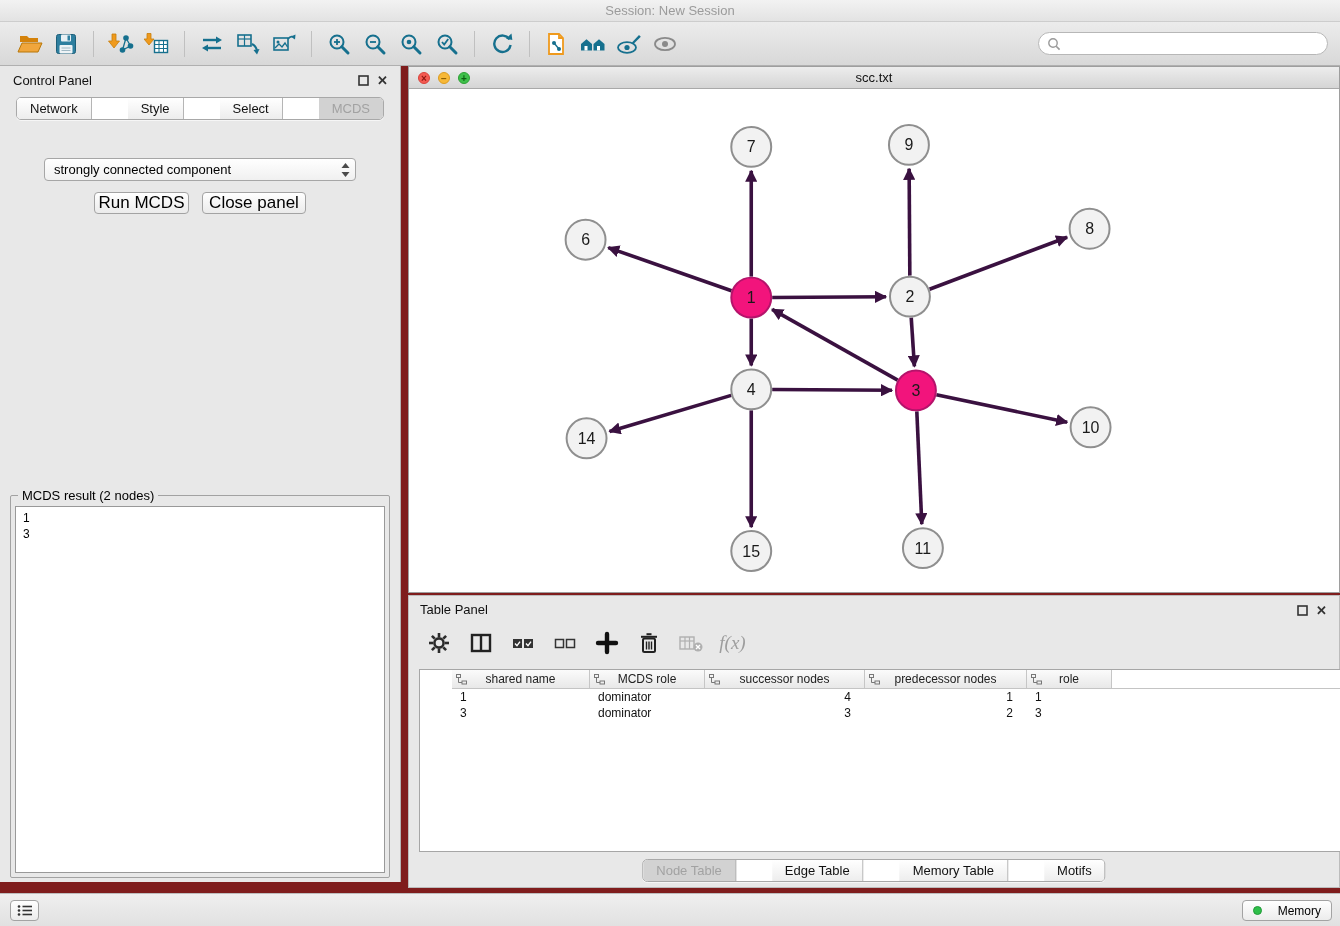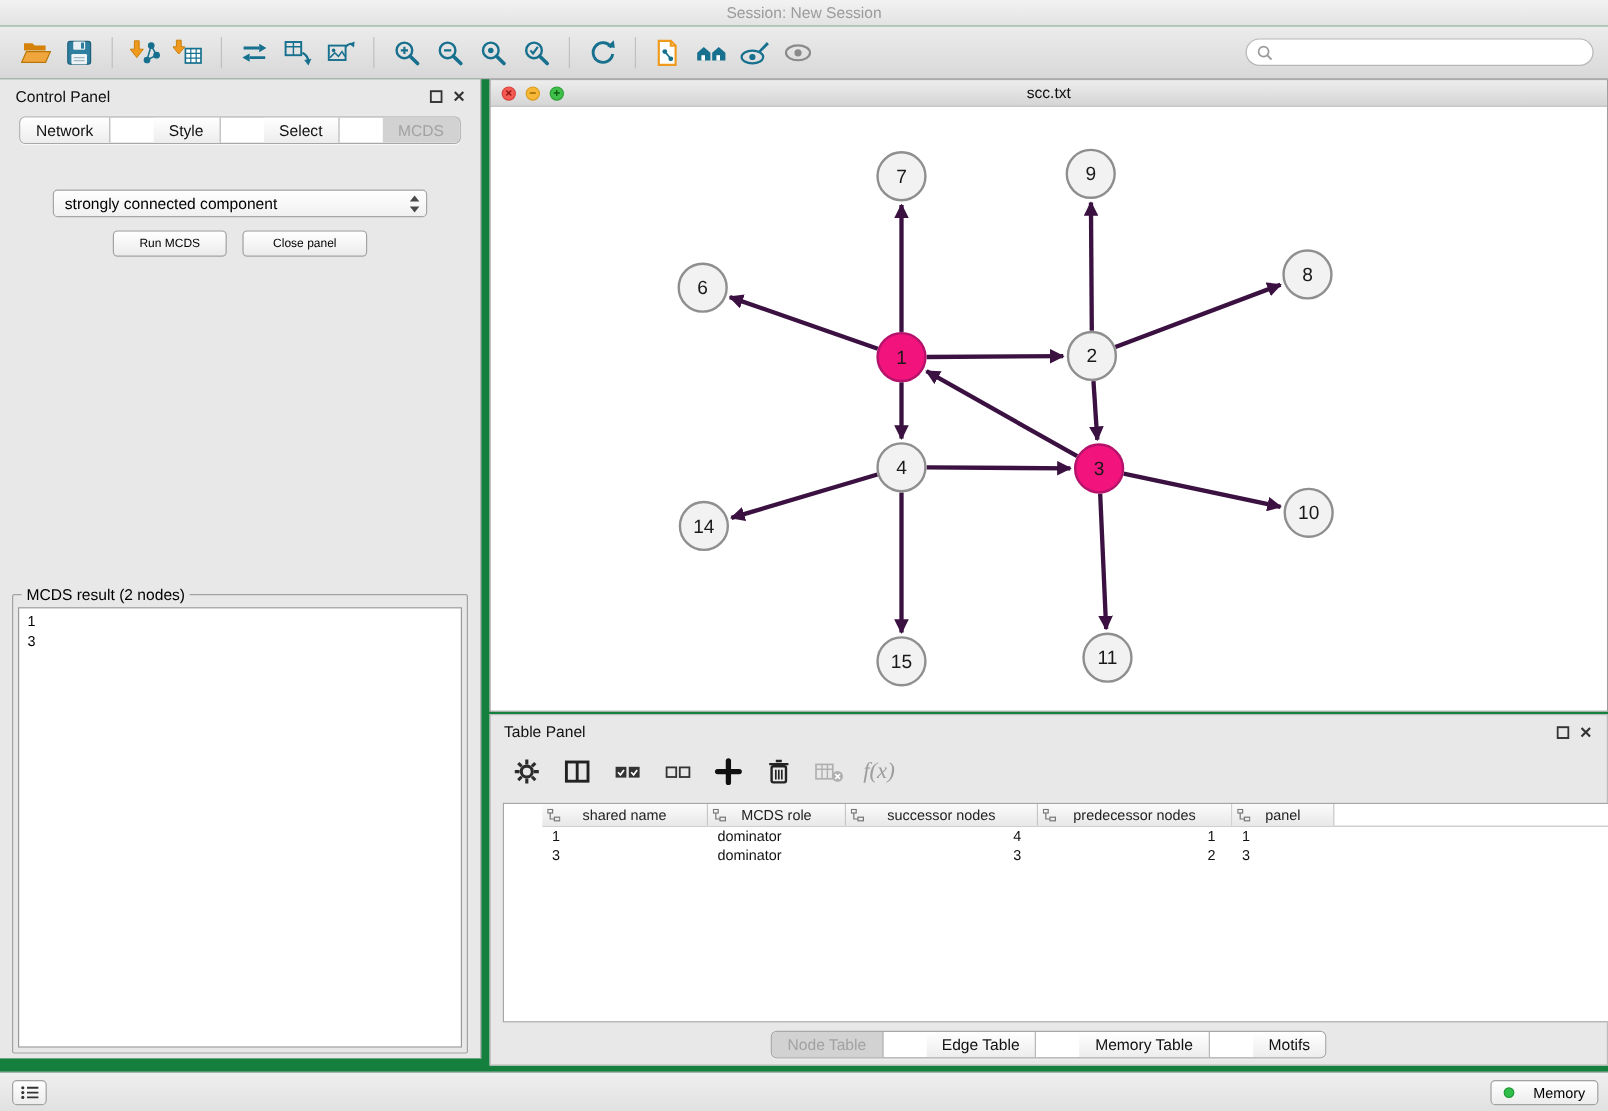--- a/index.html
+++ b/index.html
@@ -1,18 +1,18 @@
 <!DOCTYPE html>
 <html><head>
 <meta charset="utf-8">
 <style>
   * { margin:0; padding:0; box-sizing:border-box; }
   html,body { width:1340px; height:926px; }
   body { font-family:"Liberation Sans", sans-serif; background:#e2e2e2; overflow:hidden; }
-  #app { position:relative; width:1340px; height:926px; background:#15803d; overflow:hidden; }
+  #app { position:relative; width:1340px; height:926px; background:#7f1d1d; overflow:hidden; }
 
   
   .titlebar { position:absolute; top:0; left:0; width:100%; height:22px;
     background:linear-gradient(#f2f2f2,#e3e3e3); border-bottom:1px solid #cdcdcd;
     text-align:center; font-size:13px; line-height:22px; color:#9b9b9b; }
 
   
   .main-toolbar { position:absolute; top:22px; left:0; width:100%; height:44px;
     background:linear-gradient(#ececec,#d8d8d8); border-bottom:1px solid #b0b0b0;
     display:flex; align-items:center; padding:0 12px; }
@@ -40,21 +40,21 @@
   .seg-tab:last-child { border-right:none; }
   .seg-tab.active { background:#d2d2d2; color:#a2a2a2; }
   .cp-tabs { position:absolute; top:31px; left:50%; transform:translateX(-50%); }
 
   .opt-label { position:absolute; top:71px; left:0; width:100%; text-align:center; font-size:13px; color:#000; }
   .dropdown { position:absolute; top:92px; left:44px; width:312px; height:23px;
     background:linear-gradient(#ffffff,#f0f0f0); border:1px solid #a6a6a6; border-radius:4px;
     font-size:13px; display:flex; align-items:center; padding:0 4px 0 9px; color:#000; }
   .dd-text { flex:1; }
   .aqua-btn { position:absolute; top:126px; height:22px; background:linear-gradient(#ffffff,#ebebeb);
-    border:1px solid #a3a3a3; border-radius:4px; font-size:10px; font-family:inherit; color:#000;
+    border:1px solid #a3a3a3; border-radius:4px; font-size:17px; font-family:inherit; color:#000;
     display:flex; align-items:center; justify-content:center; }
   .run-btn { left:94px; width:95px; }
   .closep-btn { left:202px; width:104px; }
 
   .groupbox { position:absolute; left:10px; top:429px; width:380px; height:383px;
     border:1px solid #a2a2a2; border-radius:2px; }
   .groupbox-legend { position:absolute; top:-8px; left:7px; background:#e8e8e8; padding:0 4px;
     font-size:13px; color:#000; }
   .result-area { position:absolute; left:4px; right:4px; top:10px; bottom:4px; background:#fff;
     border:1px solid #999; font-size:12px; line-height:16px; padding:3px 7px; white-space:pre; color:#000; overflow:hidden; }
@@ -483,21 +483,21 @@
             <path d="M2.5 3.5 V8.5 h3.5" fill="none" stroke="#777"></path>
           </svg>
           <span>predecessor nodes</span>
         </div>
         <div class="th c4">
           <svg class="sort-icon" width="11" height="11" viewBox="0 0 11 11">
             <rect x="0.5" y="0.5" width="4" height="3" fill="none" stroke="#777"></rect>
               <rect x="6" y="7" width="4.5" height="3" fill="none" stroke="#777"></rect>
             <path d="M2.5 3.5 V8.5 h3.5" fill="none" stroke="#777"></path>
           </svg>
-          <span>panel</span>
+          <span>role</span>
         </div>
       </div>
       <div>
           <div class="trow">
             <div class="tcell c0">1</div>
             <div class="tcell c1">dominator</div>
             <div class="tcell c2">4</div>
             <div class="tcell c3">1</div>
             <div class="tcell c4">1</div>
           </div>

